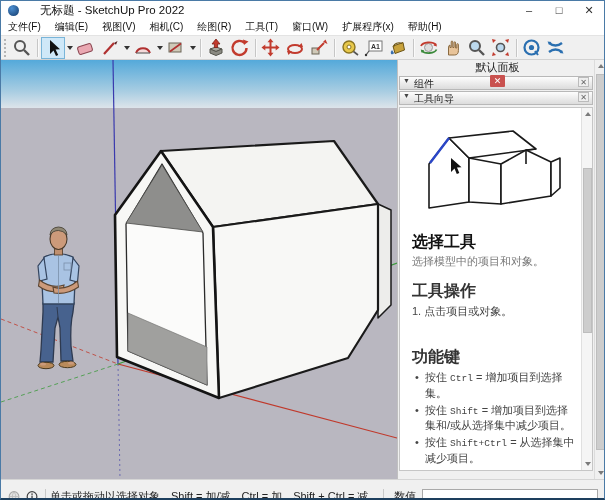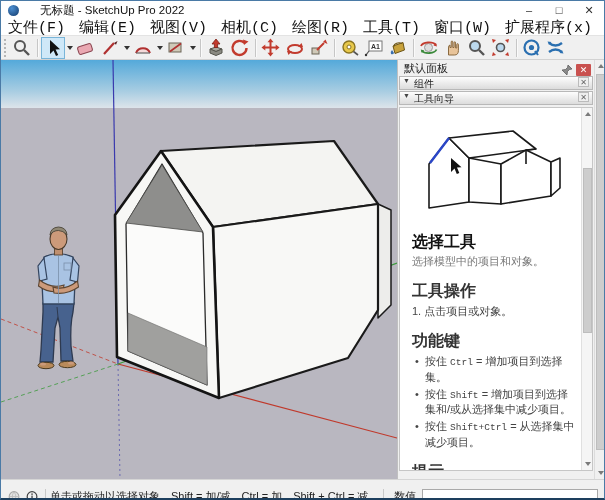--- a/index.html
+++ b/index.html
@@ -10,54 +10,54 @@
     border:1px solid #4a7aa6; border-bottom:2px solid #1d3f5e;
     position:relative; overflow:hidden;
   }
   
   .titlebar { height:18px; background:#ffffff; display:flex; align-items:center; font-size:11.5px;gap:15px; }
   .app-icon { width:11px; height:11px; border-radius:50%level; border-radius:50%; background:radial-gradient(circle at 35% 30%, #4d8fd1, #123a6b); margin:0 6px 0 7px; flex:0 0 auto; }
   .title-text { flex:1; color:#111; white-space:nowrap; }
   .win-btns { display:flex; height:100%; }
   .win-btn { width:30px; height:100%; display:flex; align-items:center; justify-content:center; font-size:11px; color:#333; }
   
-  .menubar { height:17px; background:#ffffff; border-bottom:1px solid #e3e3e3; display:flex; align-items:center; font-size:15px;font-family:Liberation Mono, monospace; }
+  .menubar { height:17px; background:#ffffff; border-bottom:1px solid #e3e3e3; display:flex; align-items:center; font-size:10px; }
   .menu-item { padding:0 7px; white-space:nowrap; color:#111; }
   
   .toolbar { height:24px; background:#f0f0f0; border-bottom:1px solid #d2d2d2; display:flex; align-items:center; padding-left:1px; }
   .grip { width:4px; height:18px; margin:0 2px; border-left:2px dotted #b5b5b5; }
   .tbtn { width:24px; height:22px; border:1px solid transparent; background:transparent; display:flex; align-items:center; justify-content:center; padding:0; }
   .tbtn.selected { background:#cfe8f8; border:1px solid #79b5d9; }
   .tbtn svg { display:block; }
   .drop { width:9px; height:22px; display:flex; align-items:center; justify-content:center; }
   .drop i { width:0; height:0; border-left:3.5px solid transparent; border-right:3.5px solid transparent; border-top:4px solid #333; }
   .sep { width:1px; height:18px; background:#c6c6c6; margin:0 3px; box-shadow:1px 0 0 #fafafa; }
   .a1-glyph { font-size:7px; font-weight:bold; fill:#333; font-family:"Liberation Sans",sans-serif; }
   
   .main { position:relative; height:419px; }
   .canvas { position:absolute; left:0; top:0; width:396px; height:419px; background:#b9b7c0; overflow:hidden; }
   .canvas svg { display:block; }
   
   .panel { position:absolute; left:396px; top:0; width:209px; height:419px; background:#f0f0f0; border-left:1px solid #c0c0c0; }
   .panel-inner { position:absolute; left:0; top:0; right:12px; bottom:0; }
-  .panel-header { height:16px; display:flex; align-items:flex-end; padding:0 3px 0 6px; font-size:11px; color:#222; }
+  .panel-header { height:16px; display:flex; align-items:center; padding:0 3px 0 6px; font-size:11px; color:#222;flex-direction:column; }
   .panel-header .sp { flex:1; }
   .pin-icon { width:12px; height:12px; margin-right:3px; }
   .close-btn { width:15px; height:12px; background:#c9514f; color:#fff; font-size:9px; line-height:12px; text-align:center; border-radius:1px; }
   .sec-bar { height:14px; margin:0 1px 1px 1px; background:linear-gradient(#fdfdfd,#dcdcdc); border:1px solid #b8b8b8; display:flex; align-items:flex-start; font-size:10px; color:#222; padding:0 3px; }
   .sec-bar .arrow { font-size:7px; margin-right:4px; color:#444; }
   .sec-bar .sp { flex:1; }
   .sec-x { font-size:8px; color:#666; border:1px solid #bbb; background:#eee; width:11px; height:10px; line-height:9px; text-align:center; }
   .instructor { position:absolute; left:1px; right:1px; top:47px; bottom:8px; background:#ffffff; border:1px solid #c6c6c6; overflow:hidden; }
   .instr-content { position:absolute; left:0; top:0; right:11px; bottom:0; overflow:hidden; padding:4px 6px 0 12px; }
   .instr-img { display:block; margin:2px auto 6px auto; }
   .instr-h1 { font-size:16px; font-weight:bold; color:#111; margin-bottom:1px; }
   .instr-sub { font-size:11px; color:#777; margin-bottom:12px; }
   .instr-sec { font-size:16px; font-weight:bold; color:#333; margin-bottom:2px; }
-  .instr-p { font-size:11px; color:#444; margin-bottom:12px; }
+  .instr-p { font-size:11px; color:#444; margin-bottom:28px; }
   .instr-list { list-style:none; margin-bottom:12px; }
   .instr-list li { font-size:11px; color:#444; padding-left:13px; position:relative; line-height:1.35; margin-bottom:2px; }
   .instr-list li:before { content:"•"; position:absolute; left:3px; color:#444; }
   .kbd { font-family:"Liberation Mono", monospace; font-size:9.5px;margin-top:30px; }
   
   .vscroll { position:absolute; top:0; bottom:0; width:12px; background:#f0f0f0; border-left:1px solid #dcdcdc; }
   .vscroll .arr { position:absolute; left:0; width:11px; height:12px; display:flex; align-items:center; justify-content:center; }
   .vscroll .arr.up { top:0; } .vscroll .arr.dn { bottom:0; }
   .tri-up { width:0;height:0;border-left:3.5px solid transparent;border-right:3.5px solid transparent;border-bottom:4.5px solid #7a7a7a; }
   .tri-dn { width:0;height:0;border-left:3.5px solid transparent;border-right:3.5px solid transparent;border-top:4.5px solid #7a7a7a; }

